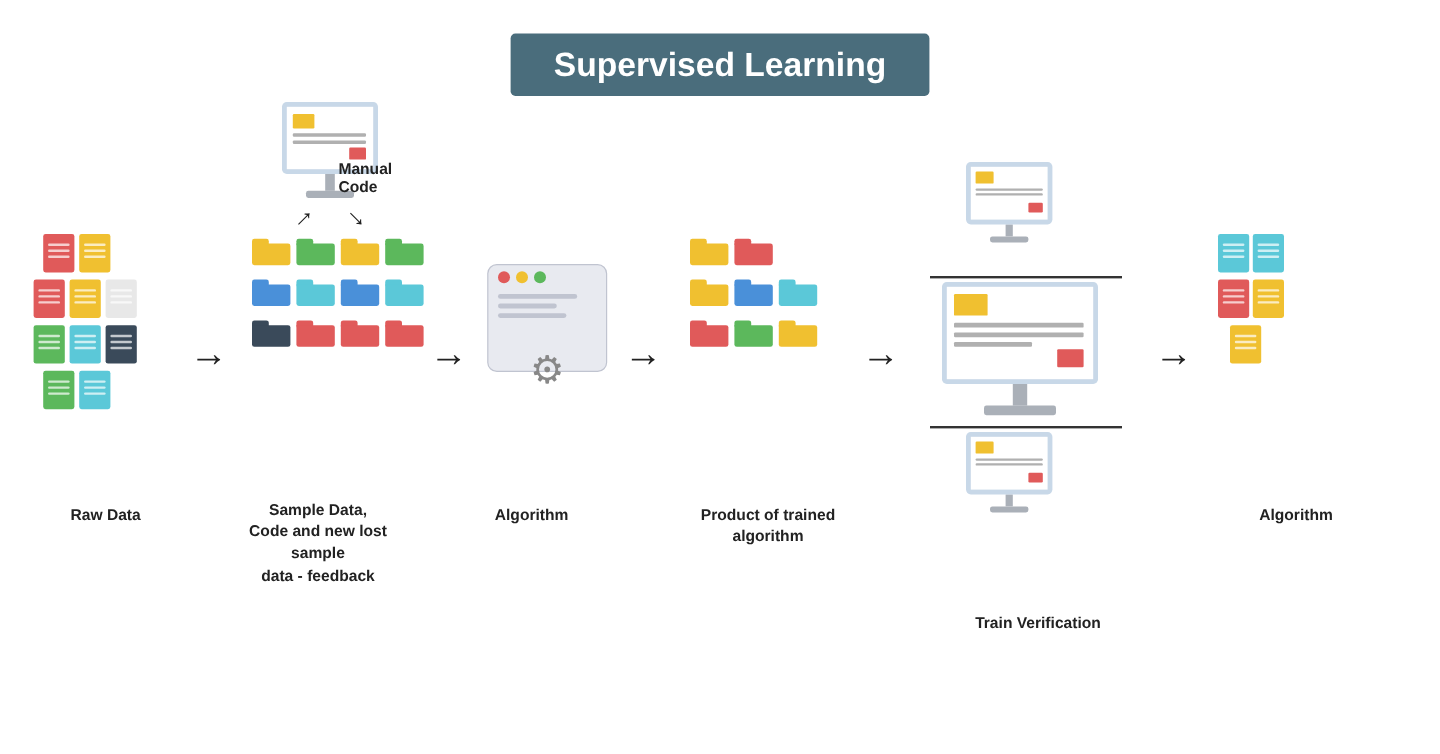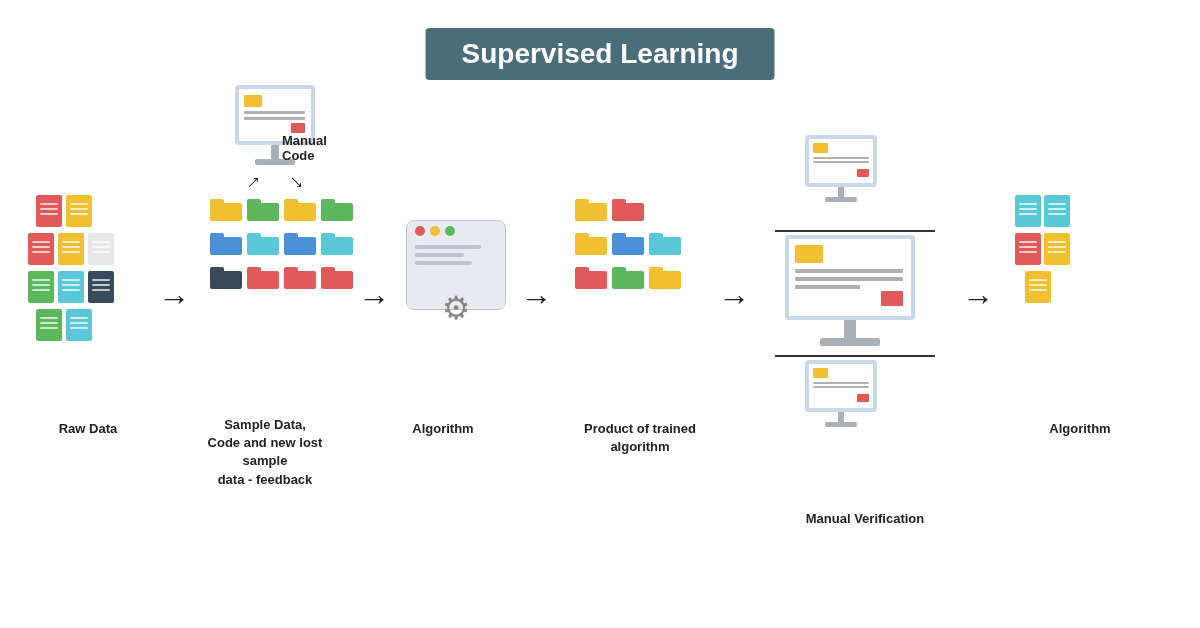--- a/index.html
+++ b/index.html
@@ -506,15 +506,15 @@
 data - feedback</span>
 </div>
 
 <div class="label" style="position:absolute; top:420px; left:388px; width:110px; font-size:13px;">Algorithm</div>
 
 <div class="label" style="position:absolute; top:420px; left:570px; width:140px; font-size:13px;">
   <span style="white-space:pre-line;">Product of trained
 algorithm</span>
 </div>
 
-<div class="label" style="position:absolute; top:510px; left:775px; width:180px; font-size:13px;">Manual Verification</div>
+<div class="label" style="position:absolute; top:510px; left:775px; width:180px; font-size:13px;">Train Verification</div>
 
 <div class="label" style="position:absolute; top:420px; left:1010px; width:140px; font-size:13px;">Algorithm</div>
 
 </body></html>

